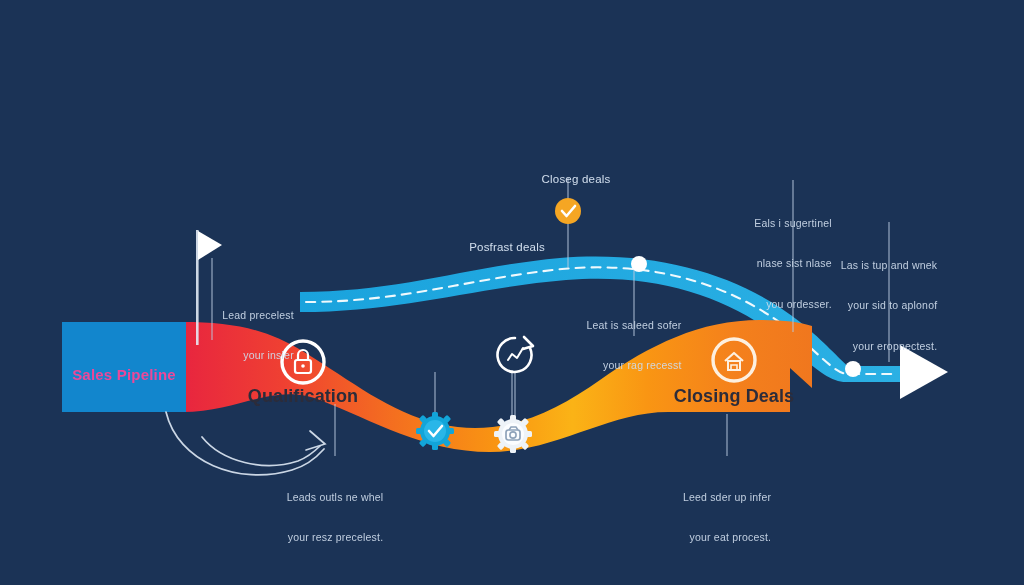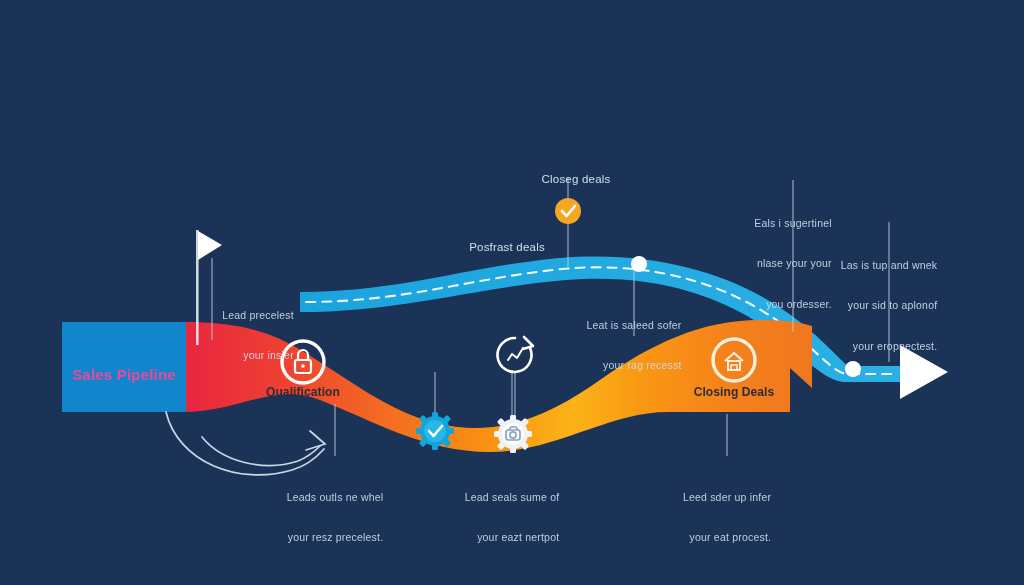--- a/index.html
+++ b/index.html
@@ -33,21 +33,21 @@
     letter-spacing: .2px;
   }
   .anno {
     font-size: 10.5px;
     color: #cfdcec;
     opacity: .92;
     text-align: right;
     transform: translateX(-50%);
   }
   .stage-label {
-    font-size: 12px;
+    font-size: 18px;
     font-weight: 700;
     color: #2c2c3a;
     text-align: right;
     transform: translateX(-50%);
     letter-spacing: .1px;
   }
   .box-label {
     font-size: 15px;
     font-weight: 700;
     color: #ec4899;
@@ -226,38 +226,34 @@
     <div>your insier</div>
   </div>
 
   <div class="txt anno" style="left:634px; top:292px;">
     <div>Leat is saleed sofer</div>
     <div>your rag recesst</div>
   </div>
 
   <div class="txt anno" style="left:793px; top:190px;">
     <div>Eals i sugertinel</div>
-    <div>nlase your your</div>
+    <div>nlase sist nlase</div>
     <div>you ordesser.</div>
   </div>
 
   <div class="txt anno" style="left:889px; top:232px;">
     <div>Las is tup and wnek</div>
     <div>your sid to aplonof</div>
     <div>your eropnectest.</div>
   </div>
 
   <div class="txt anno" style="left:335px; top:464px;">
     <div>Leads outls ne whel</div>
     <div>your resz precelest.</div>
   </div>
 
-  <div class="txt anno" style="left:512px; top:464px;">
-    <div>Lead seals sume of</div>
-    <div>your eazt nertpot</div>
-  </div>
 
   <div class="txt anno" style="left:727px; top:464px;">
     <div>Leed sder up infer</div>
     <div>your eat procest.</div>
   </div>
 
 </div>
 
 </body></html>

